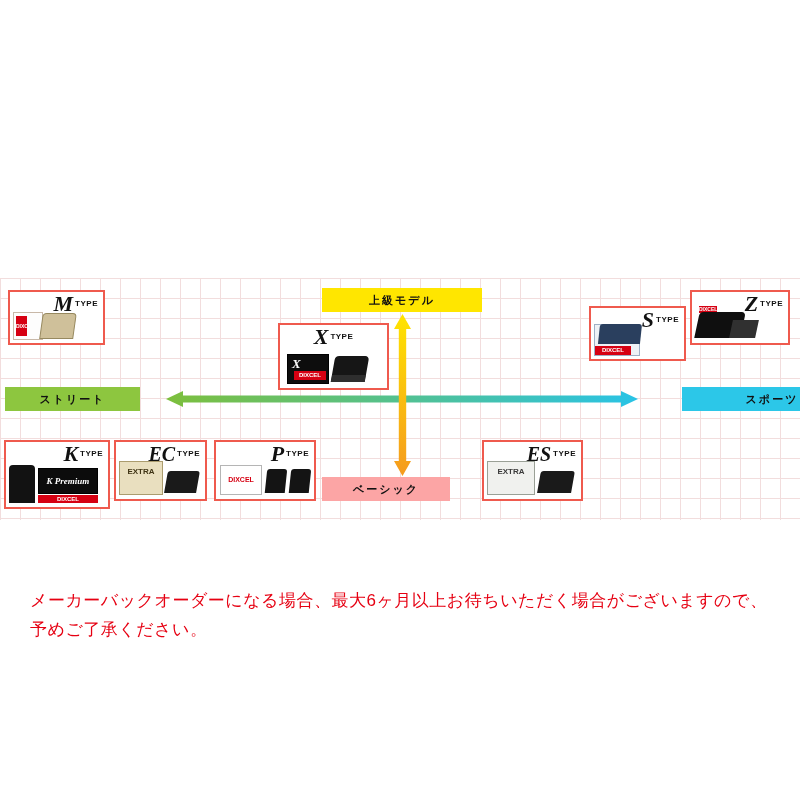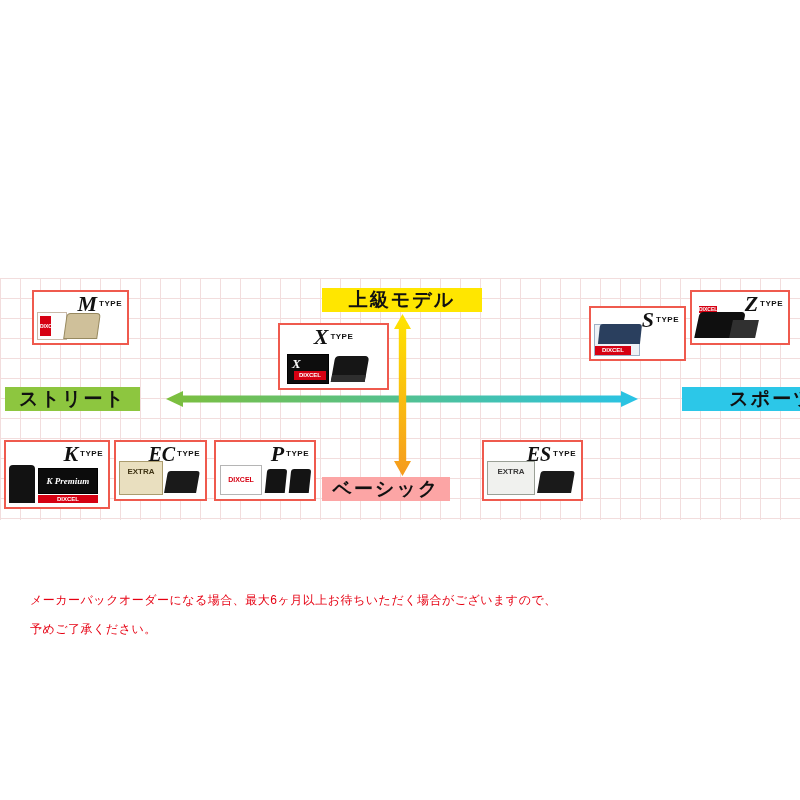--- a/index.html
+++ b/index.html
@@ -10,29 +10,29 @@
   .chart{position:absolute;left:0;top:278px;width:800px;height:242px;}
   .grid{position:absolute;left:0;top:0;width:100%;height:100%;
         background-image:
           linear-gradient(to right,#f2dddd 1px,transparent 1px),
           linear-gradient(to bottom,#f2dddd 1px,transparent 1px);
         background-size:20px 20px;}
   .arrows{position:absolute;left:0;top:0;z-index:2;}
 
   
   .banner{position:absolute;z-index:3;display:flex;align-items:center;justify-content:center;
-          font-weight:bold;font-size:19px;color:#111;letter-spacing:2px;}
+          font-weight:bold;font-size:11px;color:#111;letter-spacing:2px;}
   .banner.top   {left:322px;top:10px;width:160px;height:24px;background:#ffe600;}
   .banner.bottom{left:322px;top:199px;width:128px;height:24px;background:#fca5a5;}
   .banner.left  {left:5px;top:109px;width:135px;height:24px;background:#8dc63f;}
   .banner.right {left:682px;top:109px;width:146px;height:24px;background:#2cc7e8;padding-left:17px;}
 
   
   .card{position:absolute;z-index:3;background:#fff;border:2px solid #ef5a4e;box-sizing:border-box;}
-  .card-m {left:8px;  top:12px; width:97px; height:55px;margin-left:24px;}
+  .card-m {left:8px;  top:12px; width:97px; height:55px;}
   .card-x {left:278px;top:45px; width:111px; height:67px;}
   .card-s {left:589px;top:12px; width:97px; height:55px;margin-top:16px;}
   .card-z {left:690px;top:12px; width:100px;height:55px;}
   .card-k {left:4px;  top:162px;width:106px;height:69px;}
   .card-ec{left:114px;top:162px;width:93px; height:61px;}
   .card-p {left:214px;top:162px;width:102px;height:61px;}
   .card-es{left:482px;top:162px;width:101px;height:61px;}
 
   .tlabel{position:absolute;top:0px;right:5px;white-space:nowrap;color:#111;}
   .card-x .tlabel{right:auto;left:50%;transform:translateX(-50%);}
@@ -95,21 +95,21 @@
   .card-p .padB{left:70px;bottom:2px;width:20px;height:24px;background:#141414;border-radius:3px 3px 0 0;
                 transform:skewX(-6deg);}
   
   .card-es .scene{left:3px;bottom:4px;width:94px;height:38px;}
   .card-es .pbox{left:0;bottom:0;width:48px;height:34px;background:#f0f1ee;border:1px solid #9aa096;}
   .card-es .box-text{top:5px;color:#3a3a3a;font-size:8px;}
   .card-es .pad{left:52px;bottom:2px;width:34px;height:22px;background:#1a1a1a;border-radius:3px 3px 0 0;
                 transform:skewX(-10deg);}
 
   
-  .note{position:absolute;left:30px;top:586px;color:#e60012;font-size:12px;line-height:29px;
+  .note{position:absolute;left:30px;top:586px;color:#e60012;font-size:17px;line-height:29px;
         letter-spacing:0.5px;}
 </style>
 </head>
 <body>
 
 <div class="page">
   <div class="chart">
     <div class="grid"></div>
 
     <svg class="arrows" width="800" height="242" viewBox="0 0 800 242">

